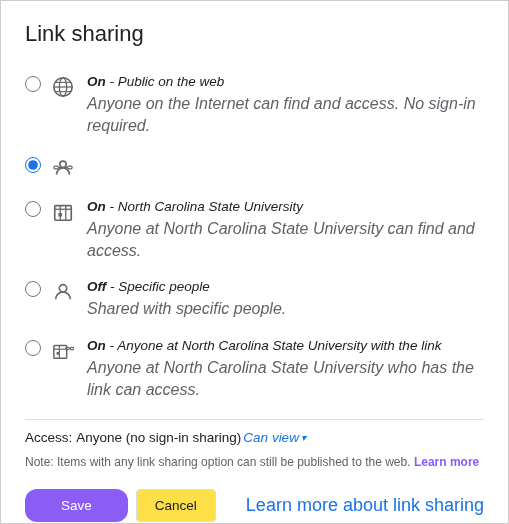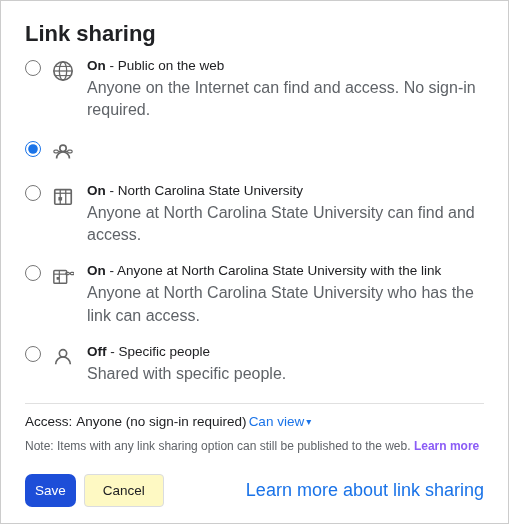--- a/index.html
+++ b/index.html
@@ -13,23 +13,23 @@
       flex-direction: column;
     }
     .dialog {
       padding: 20px 24px 16px 24px;
       display: flex;
       flex-direction: column;
       height: 100%;
     }
     .title {
       font-size: 22px;
-      font-weight: 700;
-      color: #202124;
-      margin-bottom: 2px;
+      font-weight: 400;
+      color: #202124;
+      margin-bottom: 18px;
     }
     .options {
       display: flex;
       flex-direction: column;
       gap: 0;
     }
     .option-row {
       display: flex;
       align-items: flex-start;
       padding: 8px 0;
@@ -56,20 +56,21 @@
       margin-top: 0;
     }
     .icon-wrap svg {
       width: 22px;
       height: 22px;
       fill: #666;
     }
     .option-text {
       display: flex;
       flex-direction: column;
+      font-style: italic;
     }
     .option-title {
       font-size: 13.5px;
       color: #202124;
       line-height: 1.4;
     }
     .option-title strong {
       font-weight: 600;
     }
     .option-desc {
@@ -102,20 +103,21 @@
     .can-view-btn {
       color: #1a73e8;
       background: none;
       border: none;
       font-size: 13.5px;
       cursor: pointer;
       display: flex;
       align-items: center;
       gap: 2px;
       padding: 0;
+      font-style: italic;
     }
     .can-view-btn .chevron {
       font-size: 10px;
     }
     .note-row {
       font-size: 12px;
       color: #5f6368;
       line-height: 1.5;
       margin-bottom: 14px;
     }
@@ -129,31 +131,31 @@
       align-items: center;
       justify-content: space-between;
       margin-top: auto;
       padding-top: 4px;
     }
     .footer-left {
       display: flex;
       gap: 8px;
     }
     .btn-save {
-      background: #1d4ed8;
+      background: #8b5cf6;
       color: #fff;
       border: none;
-      border-radius: 7px;
-      padding: 8px 10px;
+      border-radius: 12px;
+      padding: 8px 36px;
       font-size: 13.5px;
       cursor: pointer;
       font-family: Arial, sans-serif;
     }
     .btn-cancel {
-      background: #fef9c3;
+      background: #fde047;
       color: #202124;
       border: 1px solid #dadce0;
       border-radius: 4px;
       padding: 8px 18px;
       font-size: 13.5px;
       cursor: pointer;
       font-family: Arial, sans-serif;
     }
     .learn-more-link {
       color: #1a73e8;
@@ -208,60 +210,60 @@
             <rect x="3" y="5" width="18" height="16" rx="1" fill="none" stroke="#666" stroke-width="1.8"></rect>
             <line x1="3" y1="9" x2="21" y2="9" stroke="#666" stroke-width="1.4"></line>
             <line x1="9" y1="5" x2="9" y2="21" stroke="#666" stroke-width="1.4"></line>
             <line x1="15" y1="5" x2="15" y2="21" stroke="#666" stroke-width="1.4"></line>
             <rect x="7" y="13" width="4" height="4" rx="0.5" fill="#666"></rect>
           </svg>
         </div>
         <div class="option-text">
           <span class="option-title"><strong>On</strong> - North Carolina State University</span>
           <span class="option-desc">Anyone at North Carolina State University can find and access.</span>
+        </div>
+      </div>
+      <div class="option-row">
+        <div class="radio-wrap"><input type="radio" name="link-sharing" value="off" style=""></div>
+        <div class="icon-wrap">
+          <svg viewBox="0 0 24 24">
+            <circle cx="12" cy="8" r="4" fill="none" stroke="#666" stroke-width="1.8"></circle>
+            <path d="M4 20c0-4.4 3.6-8 8-8s8 3.6 8 8" fill="none" stroke="#666" stroke-width="1.8"></path>
+          </svg>
+        </div>
+        <div class="option-text">
+          <span class="option-title"><strong>Off</strong> - Specific people</span>
+          <span class="option-desc">Shared with specific people.</span>
         </div>
       </div>
       <div class="option-row">
         <div class="radio-wrap"><input type="radio" name="link-sharing" value="ncsu-link" style=""></div>
         <div class="icon-wrap">
           <svg viewBox="0 0 24 24">
             <rect x="2" y="6" width="14" height="14" rx="1" fill="none" stroke="#666" stroke-width="1.6"></rect>
             <line x1="2" y1="10" x2="16" y2="10" stroke="#666" stroke-width="1.3"></line>
             <line x1="8" y1="6" x2="8" y2="20" stroke="#666" stroke-width="1.3"></line>
             <rect x="5" y="13" width="3" height="3" rx="0.5" fill="#666"></rect>
             <rect x="15" y="8" width="4" height="2.5" rx="1.2" fill="none" stroke="#666" stroke-width="1.2"></rect>
             <rect x="20" y="8" width="4" height="2.5" rx="1.2" fill="none" stroke="#666" stroke-width="1.2"></rect>
             <line x1="19" y1="9.2" x2="20" y2="9.2" stroke="#666" stroke-width="1.2"></line>
           </svg>
         </div>
         <div class="option-text">
           <span class="option-title"><strong>On</strong> - Anyone at North Carolina State University with the link</span>
           <span class="option-desc">Anyone at North Carolina State University who has the link can access.</span>
         </div>
       </div>
-      <div class="option-row">
-        <div class="radio-wrap"><input type="radio" name="link-sharing" value="off" style=""></div>
-        <div class="icon-wrap">
-          <svg viewBox="0 0 24 24">
-            <circle cx="12" cy="8" r="4" fill="none" stroke="#666" stroke-width="1.8"></circle>
-            <path d="M4 20c0-4.4 3.6-8 8-8s8 3.6 8 8" fill="none" stroke="#666" stroke-width="1.8"></path>
-          </svg>
-        </div>
-        <div class="option-text">
-          <span class="option-title"><strong>Off</strong> - Specific people</span>
-          <span class="option-desc">Shared with specific people.</span>
-        </div>
-      </div>
     </div>
 
   <hr class="divider">
 
   <div class="access-row">
     <span class="access-label">Access:</span>
-    <span class="access-value">Anyone (no sign-in required)</span>
+    <span class="access-value">Anyone (no sign-in sharing)</span>
     <button class="can-view-btn">
       <span>Can view</span>
       <span class="chevron">▾</span>
     </button>
   </div>
 
   <div class="note-row">
     <span>Note: Items with any link sharing option can still be published to the web.</span>
     <a>Learn more</a>
   </div>

